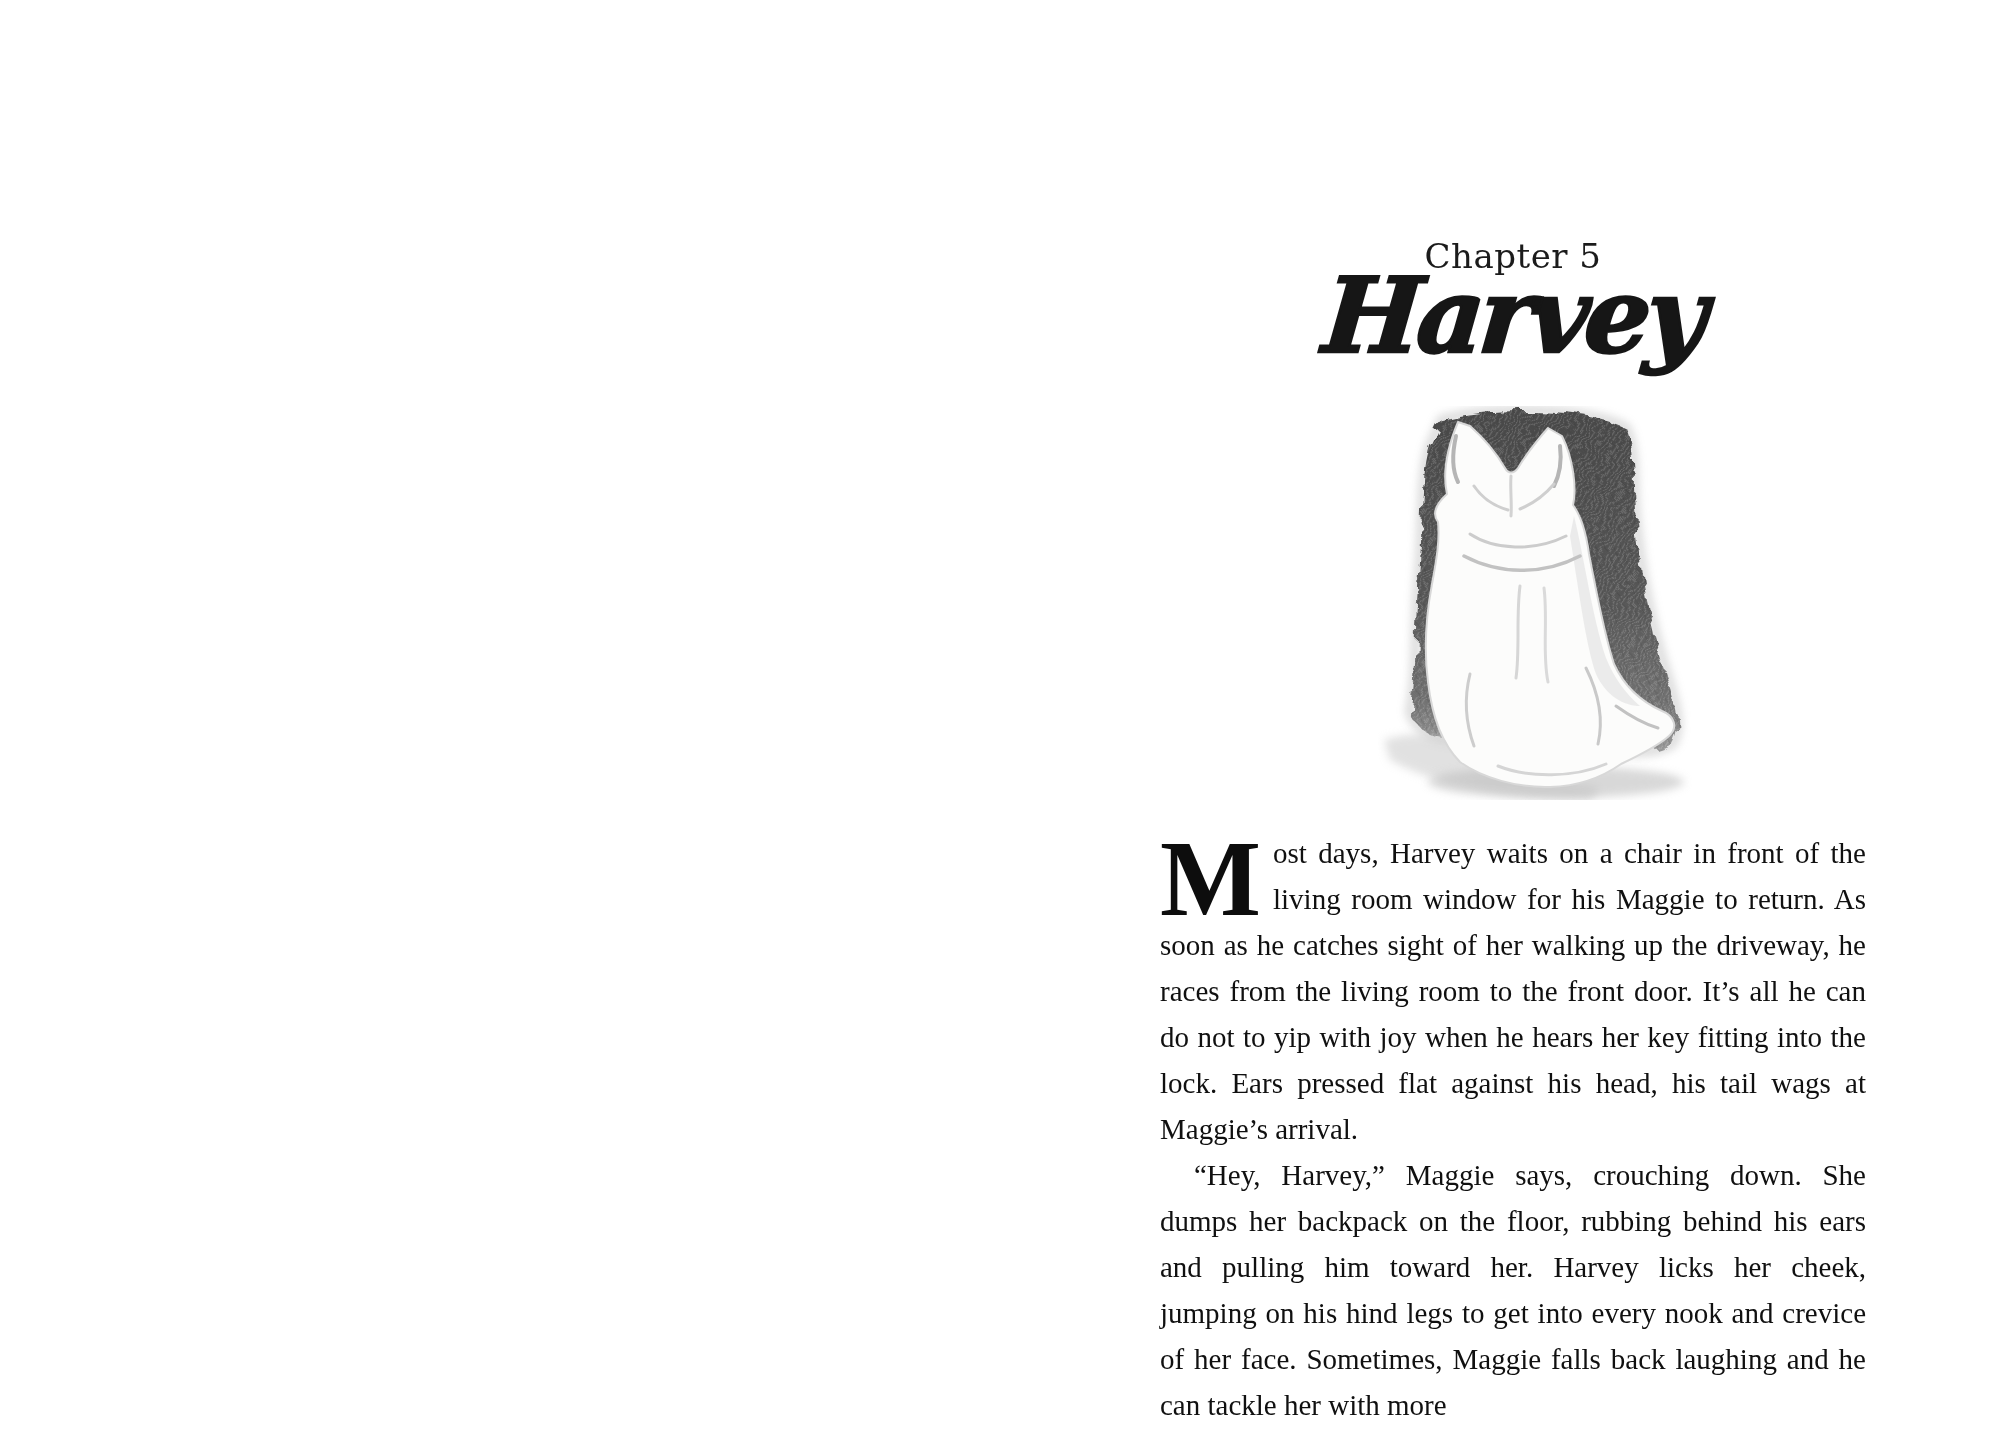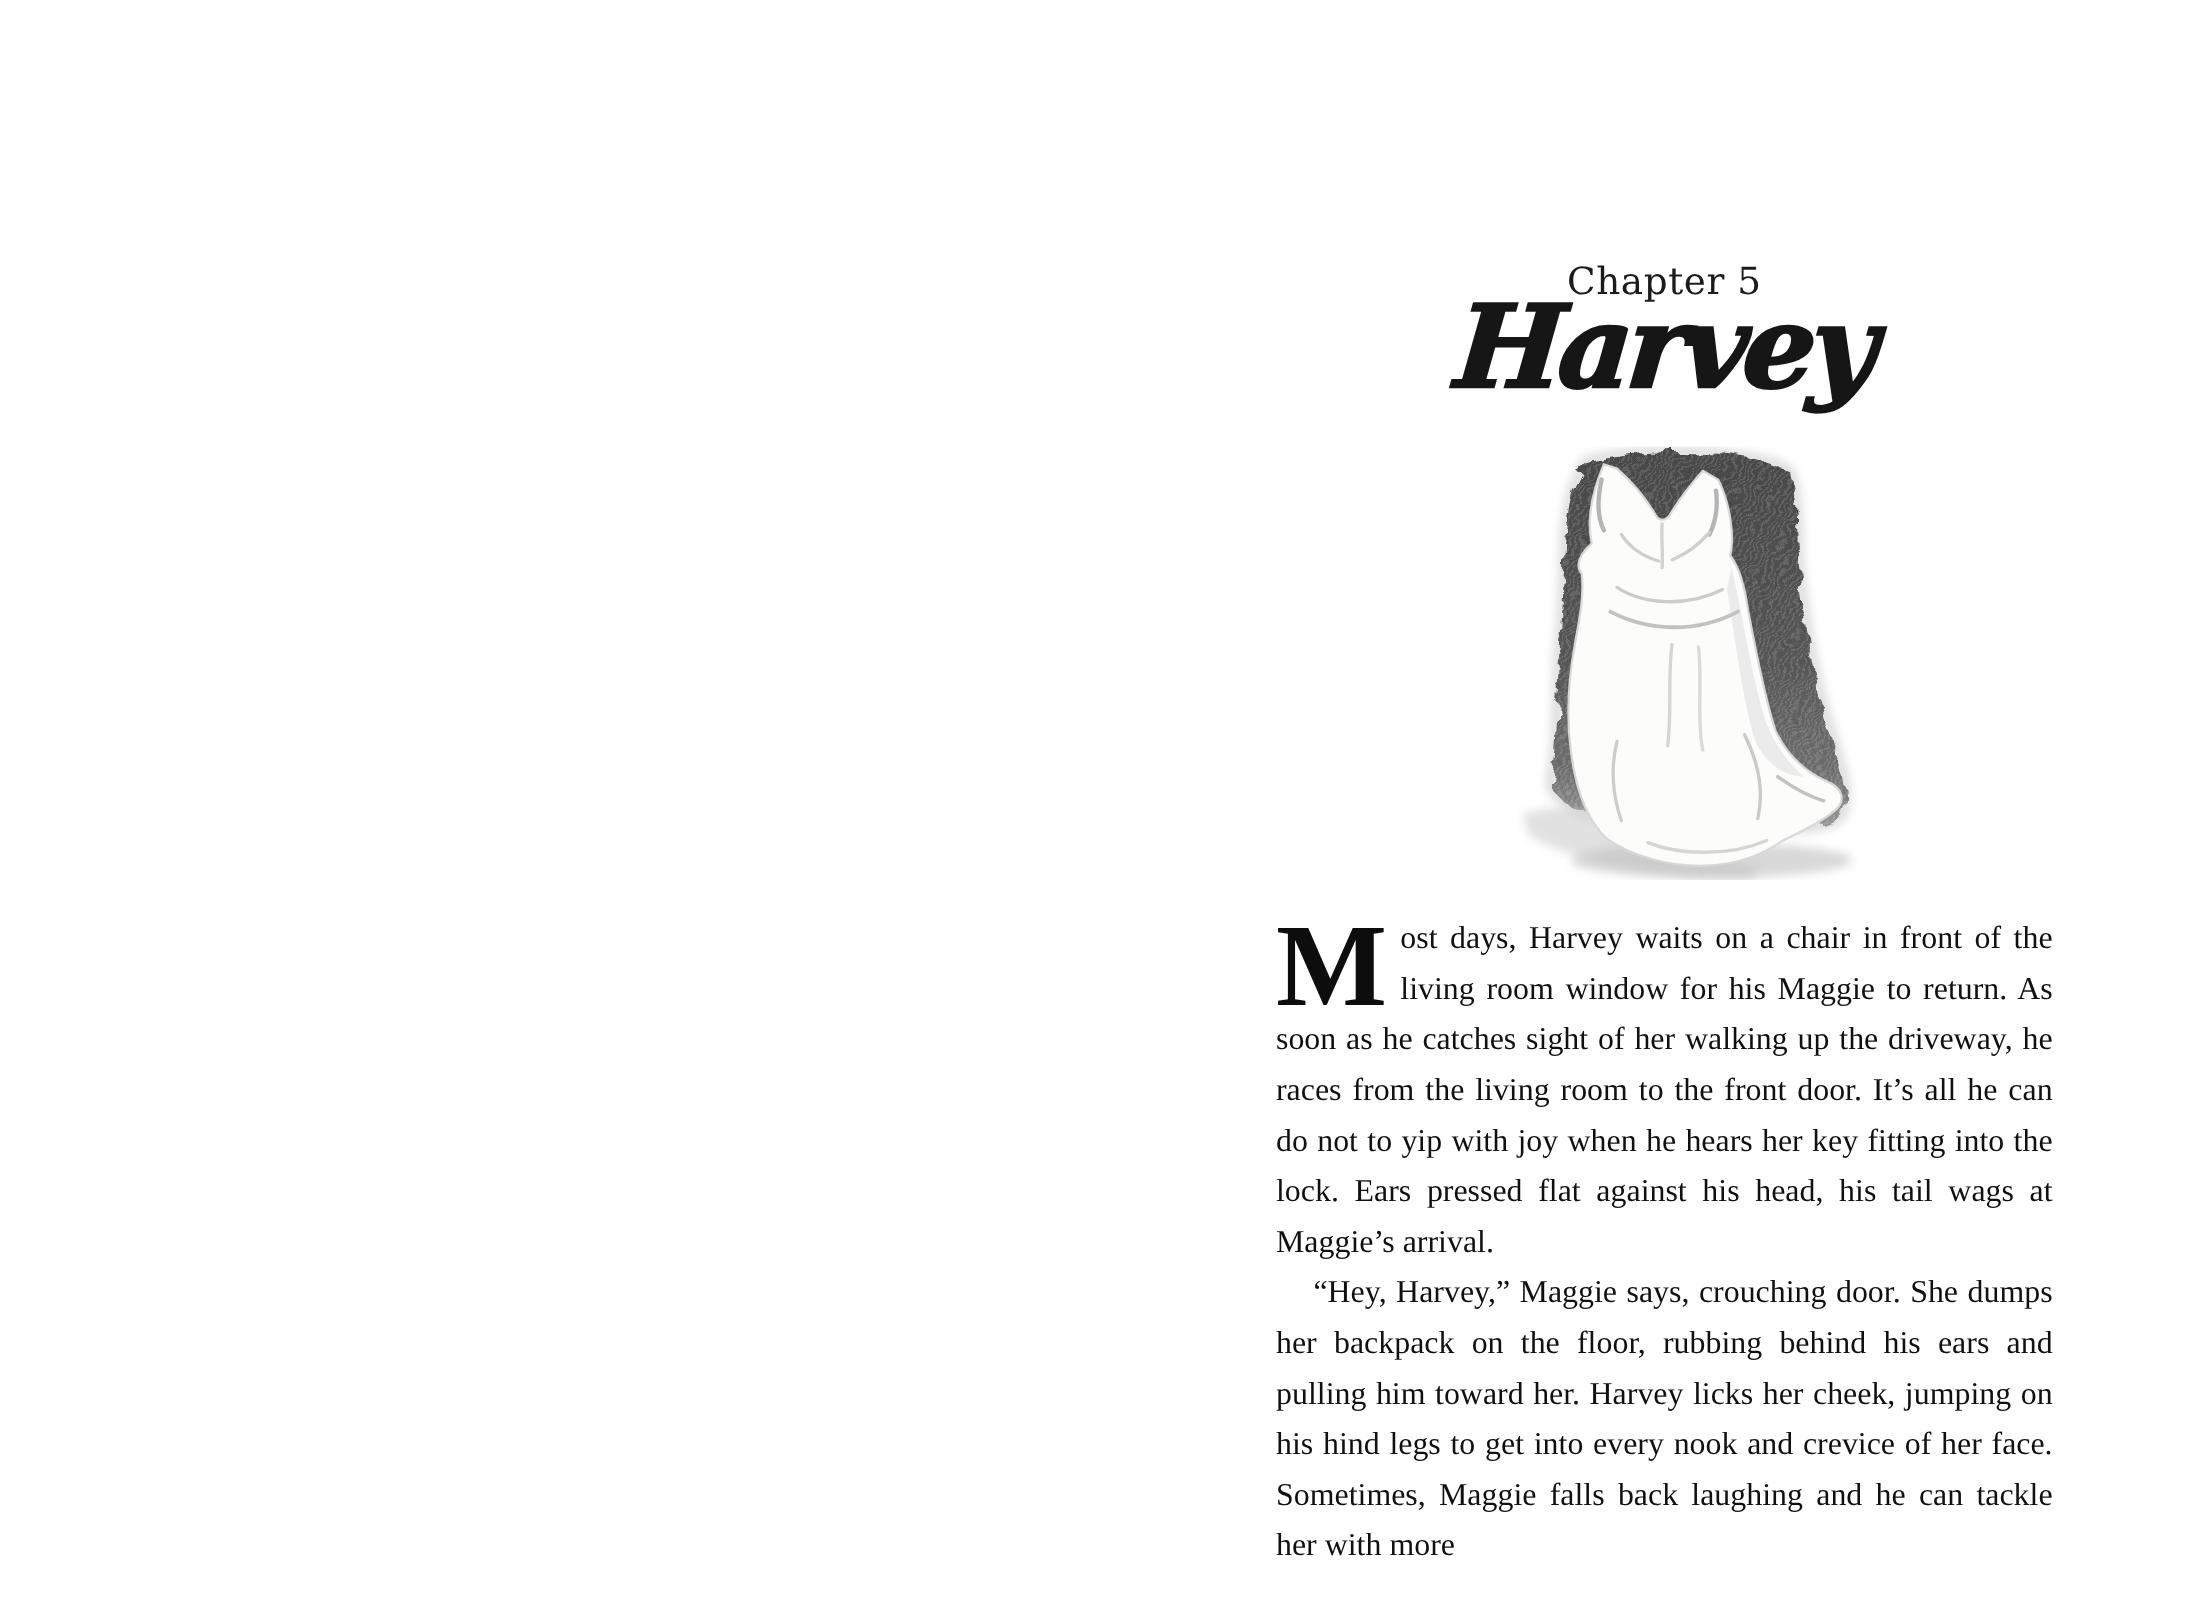--- a/index.html
+++ b/index.html
@@ -119,17 +119,17 @@
         <path d="M166,182 C170,214 164,248 170,276" stroke="#dadada" stroke-width="3" fill="none"></path>
         <path d="M92,268 C86,292 88,318 96,340" stroke="#cdcdcd" stroke-width="3" fill="none"></path>
         <path d="M208,262 C220,286 226,312 220,338" stroke="#c9c9c9" stroke-width="3" fill="none"></path>
         <path d="M238,300 C252,310 266,318 280,322" stroke="#c2c2c2" stroke-width="3" fill="none"></path>
         <path d="M120,360 C150,372 196,372 228,358" stroke="#d5d5d5" stroke-width="3" fill="none"></path>
       </g>
     </svg>
 
     <div class="body-text">
       <p><span class="dropcap">M</span><span>ost days, Harvey waits on a chair in front of the living room window for his Maggie to return. As soon as he catches sight of her walking up the driveway, he races from the living room to the front door. It’s all he can do not to yip with joy when he hears her key fitting into the lock. Ears pressed flat against his head, his tail wags at Maggie’s arrival.</span></p>
-      <p class="para-indent">“Hey, Harvey,” Maggie says, crouching door. She dumps her backpack on the floor, rubbing behind his ears and pulling him toward her. Harvey licks her cheek, jumping on his hind legs to get into every nook and crevice of her face. Sometimes, Maggie falls back laughing and he can tackle her with more</p>
+      <p class="para-indent">“Hey, Harvey,” Maggie says, crouching down. She dumps her backpack on the floor, rubbing behind his ears and pulling him toward her. Harvey licks her cheek, jumping on his hind legs to get into every nook and crevice of her face. Sometimes, Maggie falls back laughing and he can tackle her with more</p>
     </div>
 
   </div>
 </div>
 
 </body></html>

